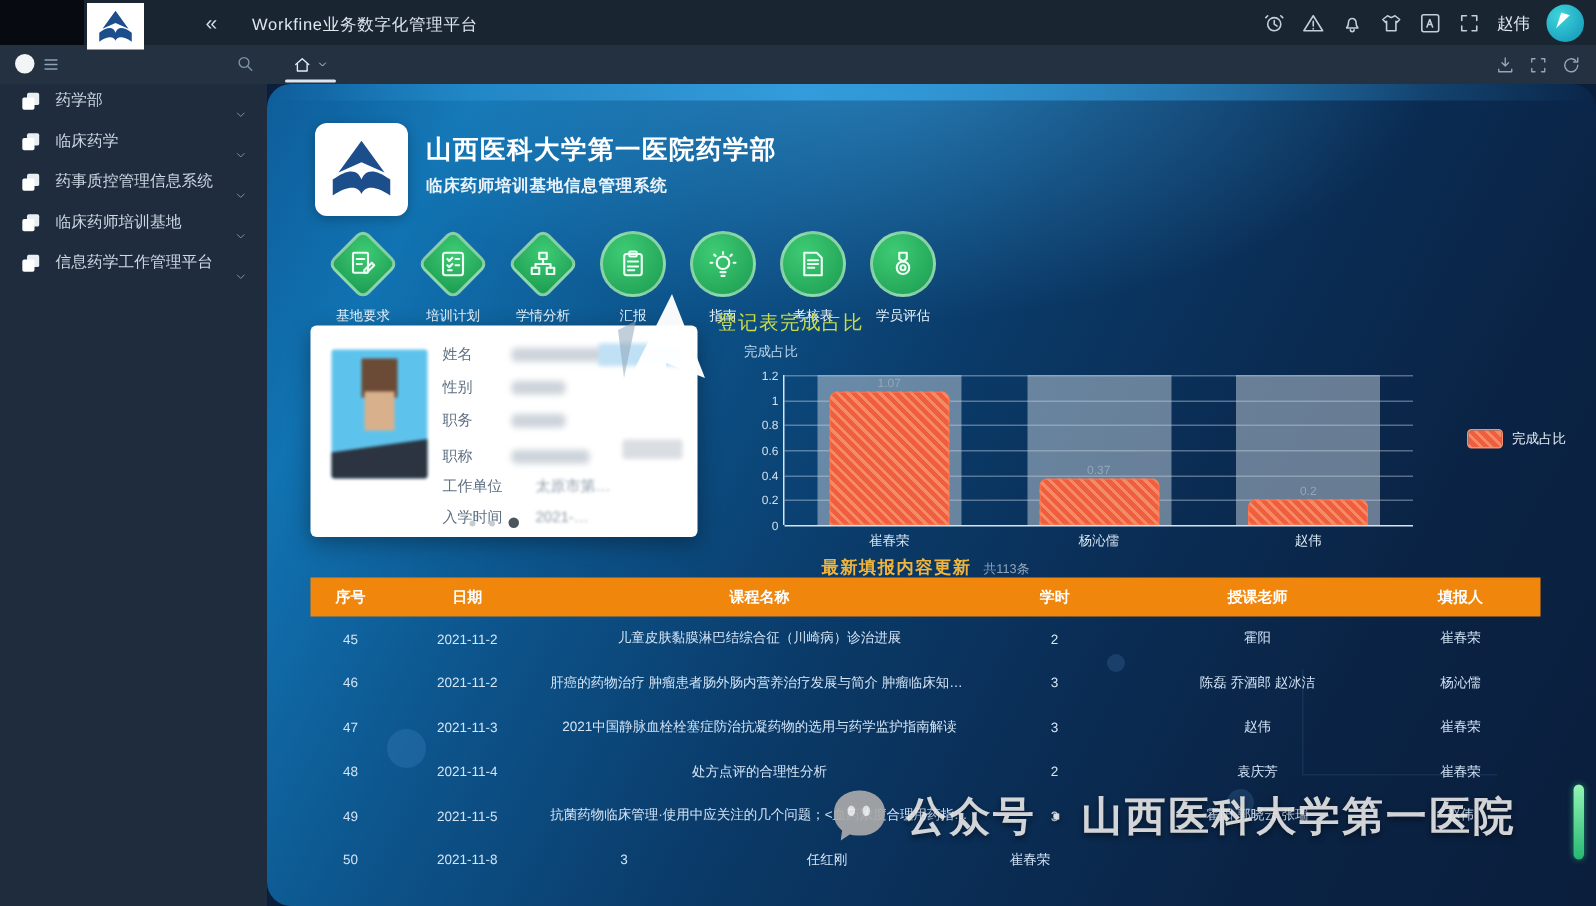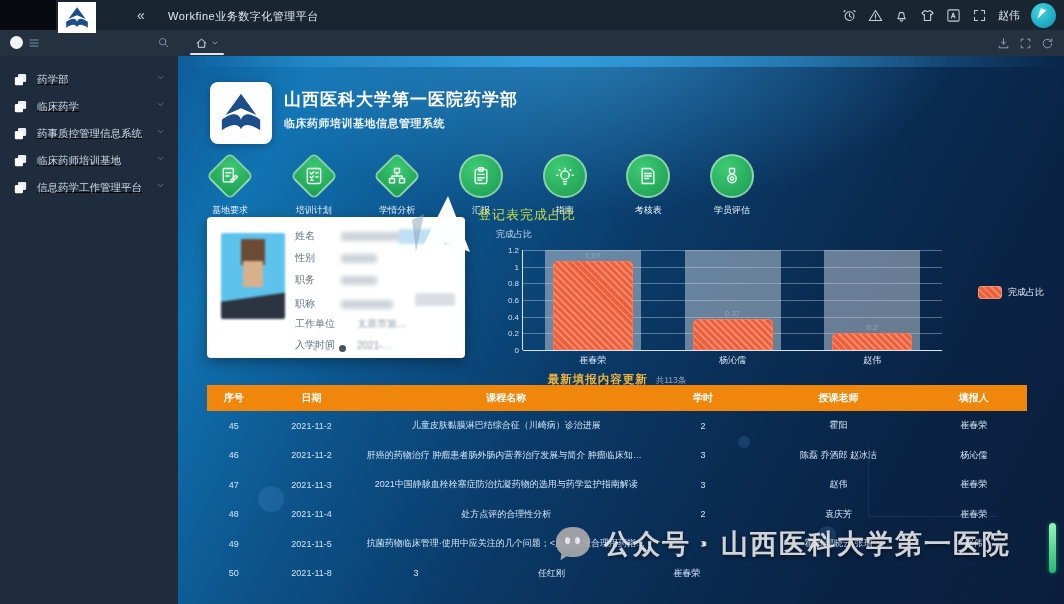--- a/index.html
+++ b/index.html
@@ -29,45 +29,45 @@
   .tb-search { position:absolute; left:157px; top:6px; }
   .tb-search svg { width:13px; height:13px; stroke:#7e93a6; }
   .home-tab { position:absolute; left:186px; top:0; width:42px; height:26px; display:flex; align-items:center; justify-content:center; gap:3px; }
   .home-tab svg { stroke:#e3ebf3; }
   .home-tab .underline { position:absolute; left:4px; bottom:1px; width:34px; height:2px; background:#dde6ee; border-radius:1px; }
   .tab-right { position:absolute; right:10px; top:0; height:26px; display:flex; align-items:center; gap:9px; }
   .tab-right .svgw svg { width:13px; height:13px; stroke:#94a7b9; }
 
   
   .sidebar { position:absolute; left:0; top:56px; width:178px; height:548px; background:#1f2c3e; z-index:15; }
-  .side-item { position:relative; height:27px; display:flex; align-items:flex-end; padding-left:13px; cursor:default;text-decoration:underline; }
+  .side-item { position:relative; height:27px; display:flex; align-items:flex-start; padding-left:13px; cursor:default; }
   .side-item .svgw { width:15px; height:15px; margin-right:9px; display:inline-flex; }
   .side-item .label { color:#cdd8e3; font-size:10.5px; white-space:nowrap; }
   .side-item .chev { position:absolute; right:13px; top:8px; }
   .side-item .chev svg { width:9px; height:9px; stroke:#8296a8; }
   .sidebar-inner { padding-top:4px; }
 
   
   .main { position:absolute; left:178px; top:56px; width:886px; height:548px; overflow:hidden;
           background:
             radial-gradient(ellipse 620px 300px at 46% -4%, rgba(62,165,225,.55), rgba(62,165,225,0) 60%),
-            linear-gradient(118deg,#0e5d9a 0%,#1173b2 12%,#0d568e 28%,#0a3a68 48%,#0a2c53 65%,#0a2344 80%,#0a1e3c 100%); }
+            linear-gradient(118deg,#0e5d9a 0%,#1173b2 12%,#0d568e 28%,#0a3a68 48%,#0a2c53 65%,#0a2344 80%,#0a1e3c 100%); border-radius: 16px; }
   .glowband { position:absolute; left:0; top:0; width:100%; height:11px;
               background:linear-gradient(90deg,rgba(10,40,70,0) 0%,rgba(52,158,222,.95) 40%,rgba(52,158,222,.45) 72%,rgba(10,40,70,0) 100%); }
   .deco-dot { position:absolute; border-radius:50%; background:rgba(120,190,255,.14); }
   .deco-line { position:absolute; background:rgba(120,190,255,.10); }
 
   
   .hosp-logo { position:absolute; left:32px; top:26px; width:62px; height:62px; background:#fff; border-radius:8px;
                display:flex; align-items:center; justify-content:center; box-shadow:0 2px 8px rgba(0,0,0,.25); }
   .org-title { position:absolute; left:106px; top:32px; color:#ffffff; font-size:17px; font-weight:bold; letter-spacing:1px; }
   .org-subtitle { position:absolute; left:106px; top:60px; color:#eaf3fb; font-size:11px; font-weight:bold; letter-spacing:.5px; }
 
   
-  .nav-row { position:absolute; left:22px; top:98px; width:562px; display:flex; justify-content:space-between; }
+  .nav-row { position:absolute; left:34px; top:98px; width:562px; display:flex; }
   .nav-item { width:60px; display:flex; flex-direction:column; align-items:center; cursor:default; }
   .nav-badge { width:44px; height:44px; display:flex; align-items:center; justify-content:center; position:relative; }
   .nav-badge .shape { position:absolute; inset:0; }
   .shape.circle { border-radius:50%; background:radial-gradient(circle at 35% 30%,#3ecb74,#1b9b50); border:2px solid rgba(255,255,255,.45); }
   .shape.diamond { inset:5px; transform:rotate(45deg); border-radius:6px; background:radial-gradient(circle at 35% 30%,#3ecb74,#1b9b50); border:2px solid rgba(255,255,255,.45); }
   .nav-badge .svgw { position:relative; z-index:2; }
   .nav-badge svg { width:20px; height:20px; stroke:#f0fff5; }
   .nav-label { margin-top:6px; color:#eaf4fb; font-size:9px; white-space:nowrap; }
 
   

